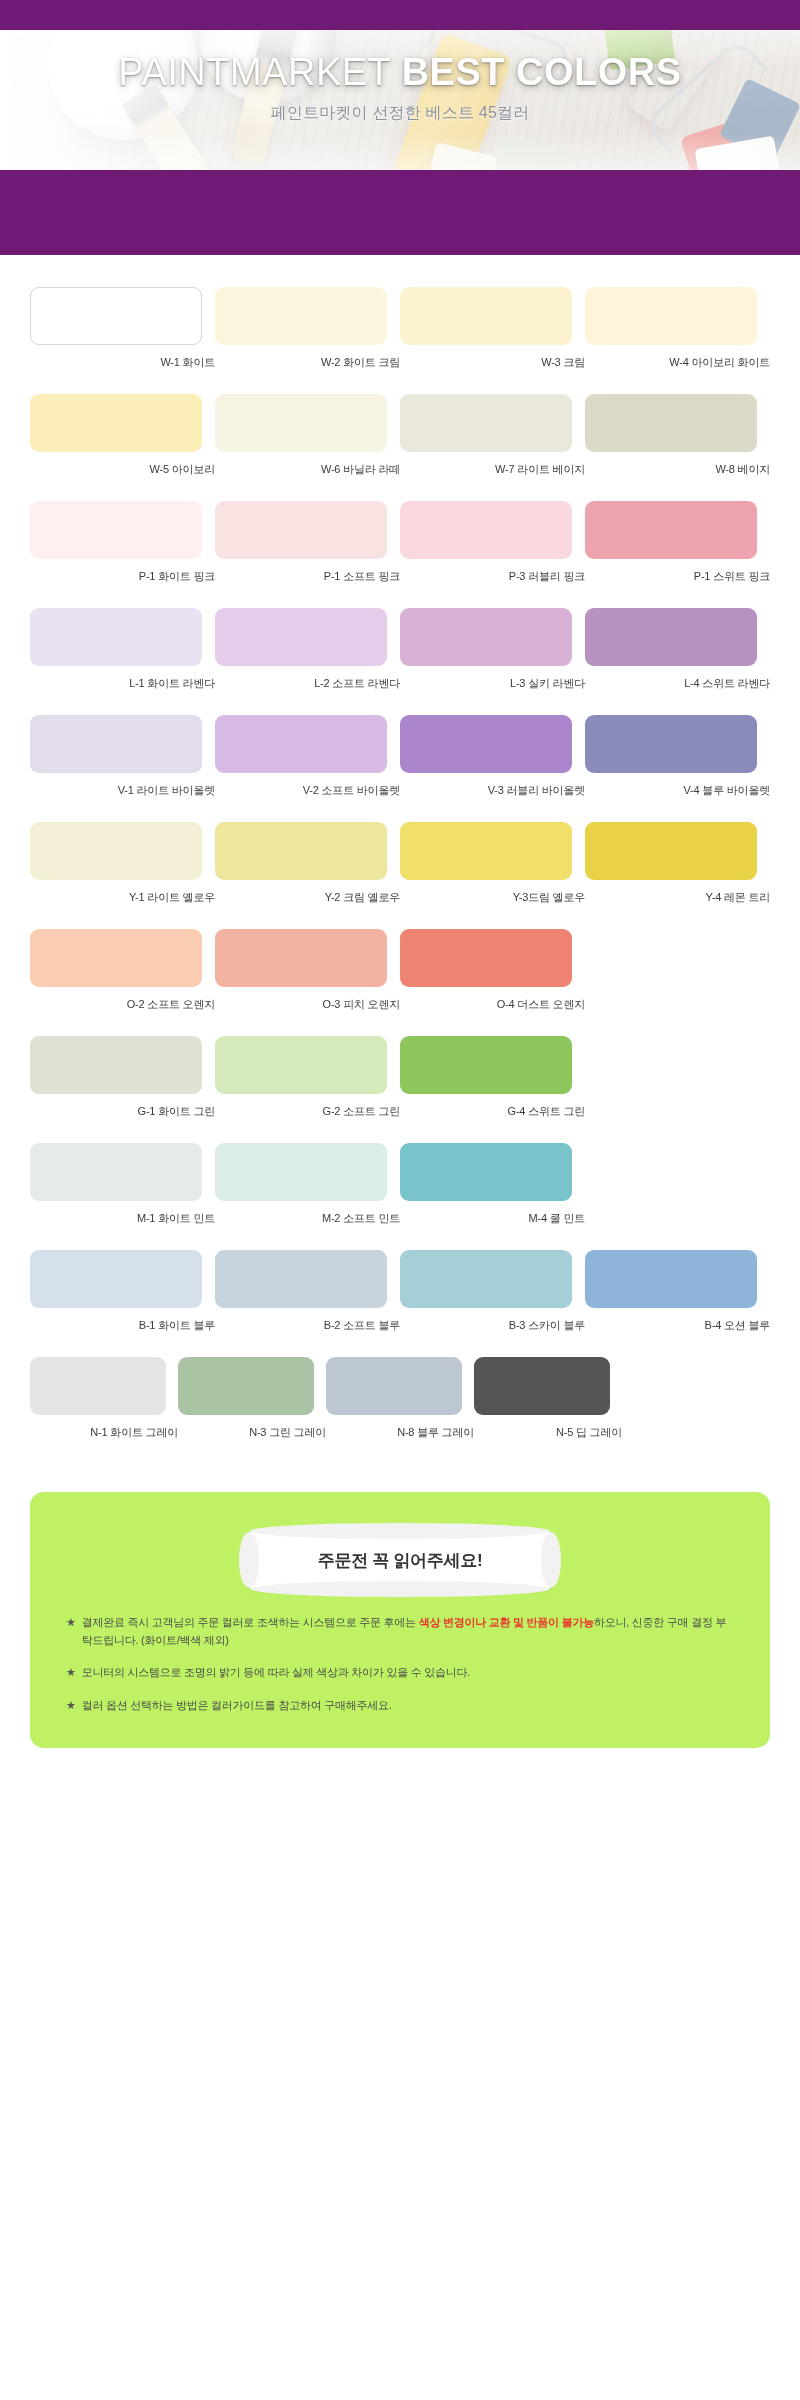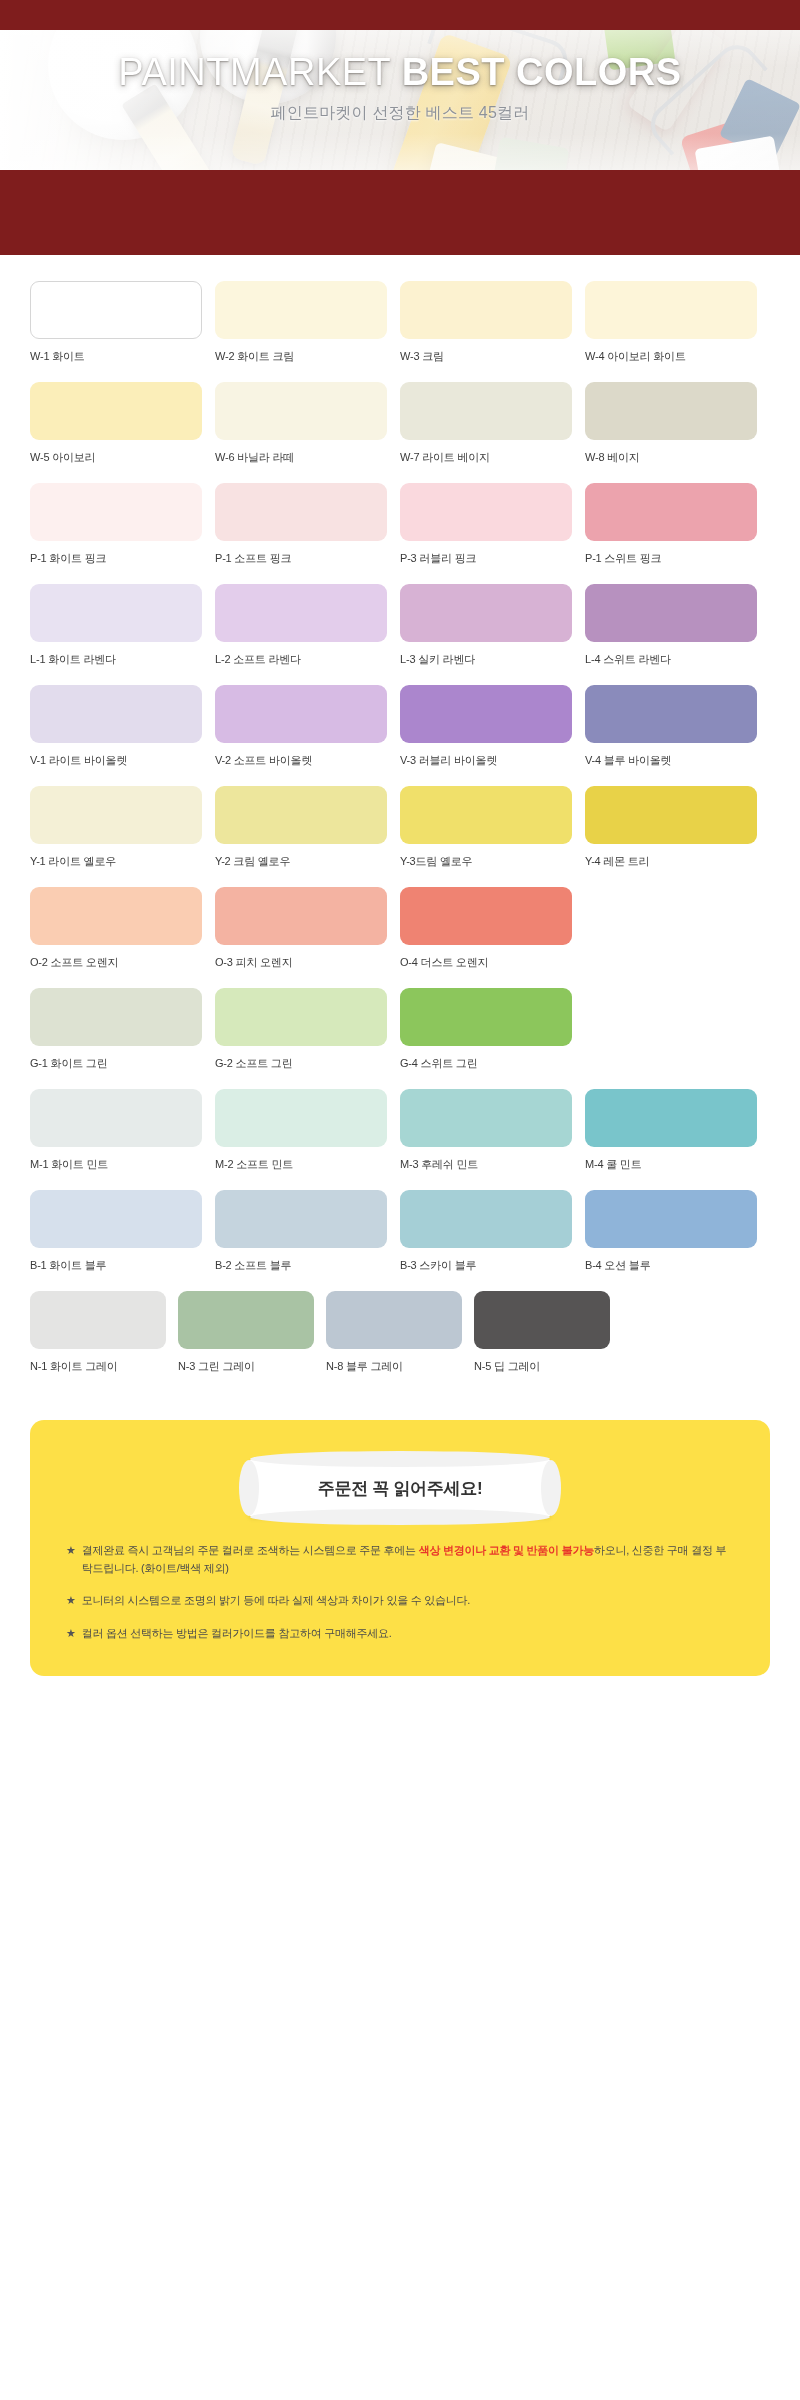--- a/index.html
+++ b/index.html
@@ -13,21 +13,21 @@
     width: 800px;
     min-height: 2400px;
     overflow-x: hidden;
   }
 
   
   .hero {
     position: relative;
     width: 800px;
     height: 255px;
-    background: #7f1d1d;
+    background: #701a75;
     overflow: hidden;
   }
   .hero-photo {
     position: absolute;
     left: 0; top: 30px;
     width: 800px; height: 140px;
     overflow: hidden;
     background: #cfc9c4;
   }
   
@@ -213,22 +213,23 @@
   }
 
   
   .palette {
     width: 800px;
     padding: 26px 0 10px 0;
   }
   .swatch-row {
     display: flex;
     width: 740px;
-    margin: 0 auto;
+    margin: 6px auto;
     padding-bottom: 18px;
+    text-align: right;
   }
   .swatch-row.cols-4 .swatch-cell { width: 185px; }
   .swatch-row.cols-5 .swatch-cell { width: 148px; }
 
   .swatch-cell {
     display: flex;
     flex-direction: column;
   }
   .swatch-chip {
     width: 172px;
@@ -251,21 +252,21 @@
   }
 
   
   .notice-wrap {
     width: 740px;
     margin: 18px auto 0 auto;
     padding-bottom: 28px;
   }
   .notice {
     position: relative;
-    background: #fde047;
+    background: #bef264;
     border-radius: 14px;
     padding: 40px 36px 34px 36px;
   }
   .ribbon {
     position: relative;
     width: 300px;
     margin: 0 auto 26px auto;
     height: 56px;
   }
   .ribbon-body {
@@ -503,24 +504,20 @@
     <div class="swatch-row cols-4">
       <div class="swatch-cell">
         <div class="swatch-chip" style="background: rgb(230, 235, 234);"></div>
         <div class="swatch-label">M-1 화이트 민트</div>
       </div>
       <div class="swatch-cell">
         <div class="swatch-chip" style="background: rgb(218, 238, 229);"></div>
         <div class="swatch-label">M-2 소프트 민트</div>
       </div>
       <div class="swatch-cell">
-        <div class="swatch-chip" style="background: rgb(166, 214, 211);"></div>
-        <div class="swatch-label">M-3 후레쉬 민트</div>
-      </div>
-      <div class="swatch-cell">
         <div class="swatch-chip" style="background: rgb(121, 197, 203);"></div>
         <div class="swatch-label">M-4 쿨 민트</div>
       </div>
     </div>
     <div class="swatch-row cols-4">
       <div class="swatch-cell">
         <div class="swatch-chip" style="background: rgb(214, 224, 236);"></div>
         <div class="swatch-label">B-1 화이트 블루</div>
       </div>
       <div class="swatch-cell">

